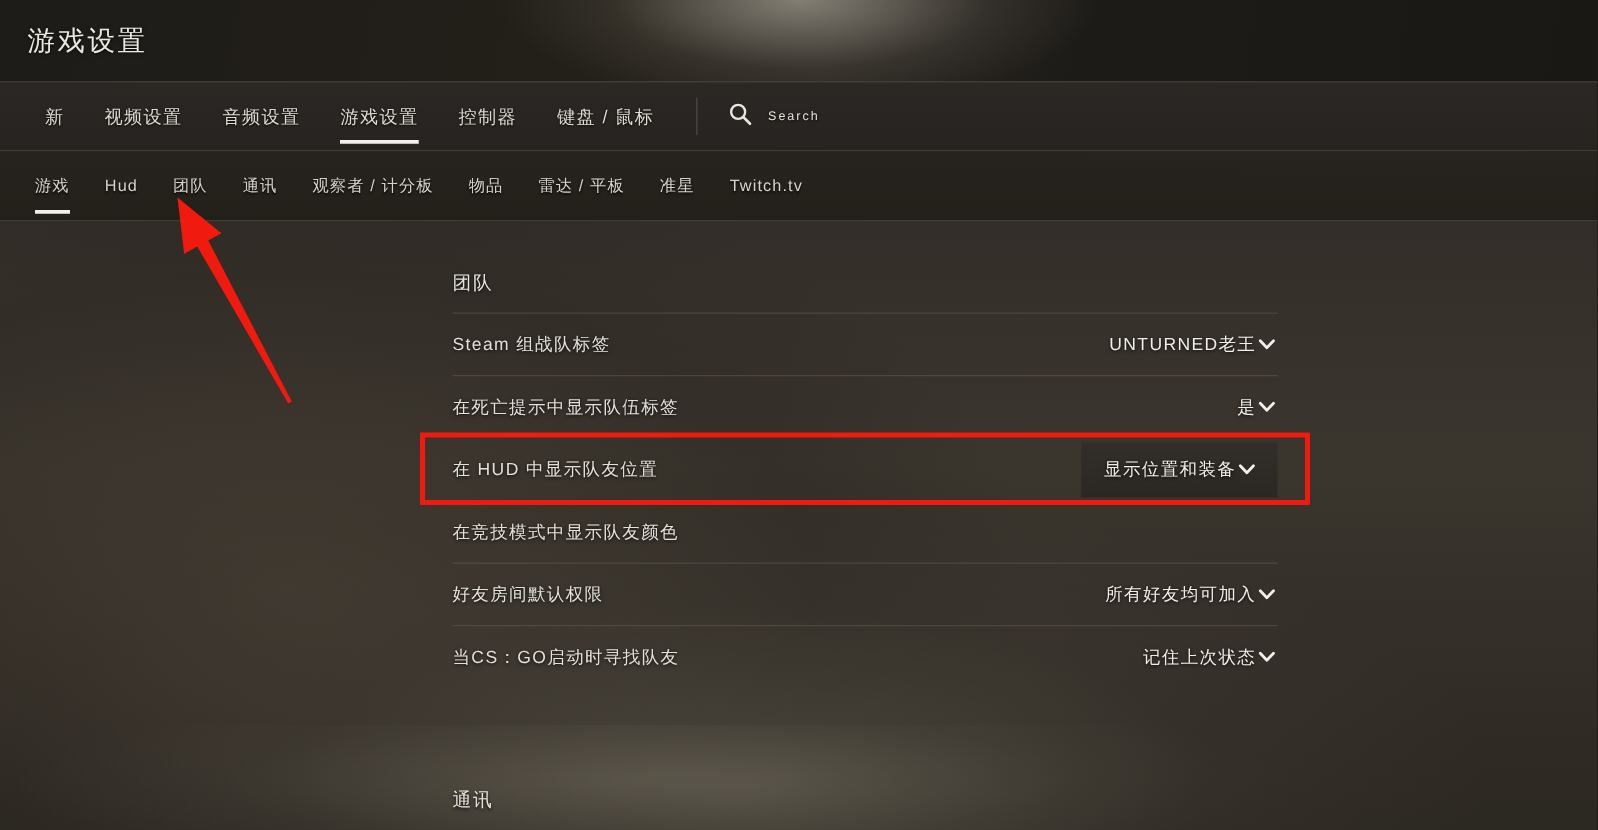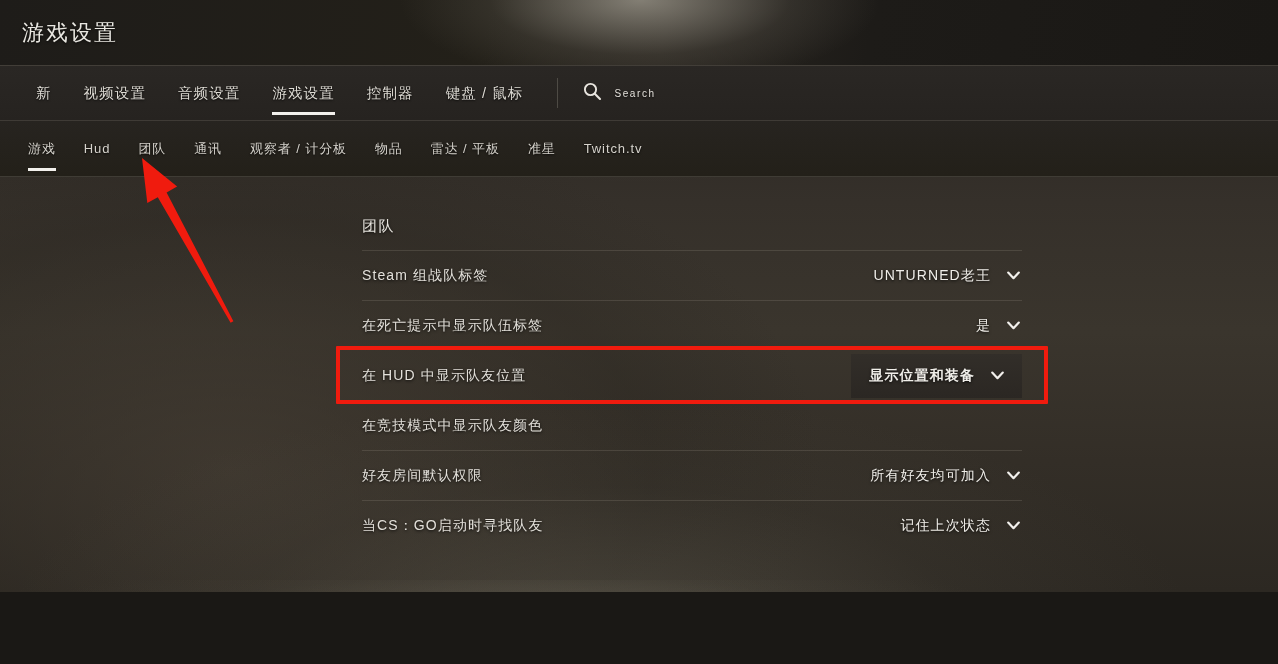--- a/index.html
+++ b/index.html
@@ -8,21 +8,21 @@
     width: 1278px;
     height: 664px;
     overflow: hidden;
     background: #1a1815;
     font-family: "Liberation Sans", "DejaVu Sans", sans-serif;
   }
 
   #app {
     position: relative;
     width: 1278px;
-    height: 592px;
+    height: 664px;
     overflow: hidden;
     background:
       radial-gradient(ellipse 520px 240px at 640px 10px, rgba(190,186,172,0.42) 0%, rgba(120,116,104,0.18) 42%, rgba(0,0,0,0) 72%),
       radial-gradient(ellipse 760px 300px at 600px 630px, rgba(142,136,118,0.30) 0%, rgba(90,86,74,0.12) 48%, rgba(0,0,0,0) 78%),
       radial-gradient(ellipse 700px 420px at 230px 470px, rgba(72,64,54,0.55) 0%, rgba(40,36,30,0.30) 60%, rgba(0,0,0,0) 85%),
       linear-gradient(180deg, #262320 0%, #35302a 34%, #3a352d 56%, #332e27 78%, #2c2822 100%);
   }
 
   
   .header {
@@ -159,40 +159,38 @@
   .row:first-child { border-top: 1px solid rgba(142,136,124,0.26); }
   .row-label {
     font-size: 14px;
     color: #e3e0da;
     letter-spacing: 1.1px;
     text-shadow: 0 1px 3px rgba(0,0,0,0.8);
   }
   .row-control {
     display: flex;
     align-items: center;
-    gap: 14px;
     padding-left: 14px;
     height: 44px;
   }
   .row-value {
     font-size: 14px;
     color: #f0eee9;
     letter-spacing: 1.1px;
     white-space: nowrap;
     text-shadow: 0 1px 3px rgba(0,0,0,0.8);
   }
   .chev { display: block; flex: none; }
 
   
   .row.highlighted { border-top-color: transparent; }
   .row.highlighted .row-control {
     background: linear-gradient(180deg, #322e29 0%, #2b2723 100%);
     padding: 0 16px 0 18px;
     height: 44px;
-    font-weight: bold;
   }
 
   .red-box {
     position: absolute;
     border: 4px solid #f01b0e;
     pointer-events: none;
     border-radius: 1px;
   }
 
   

